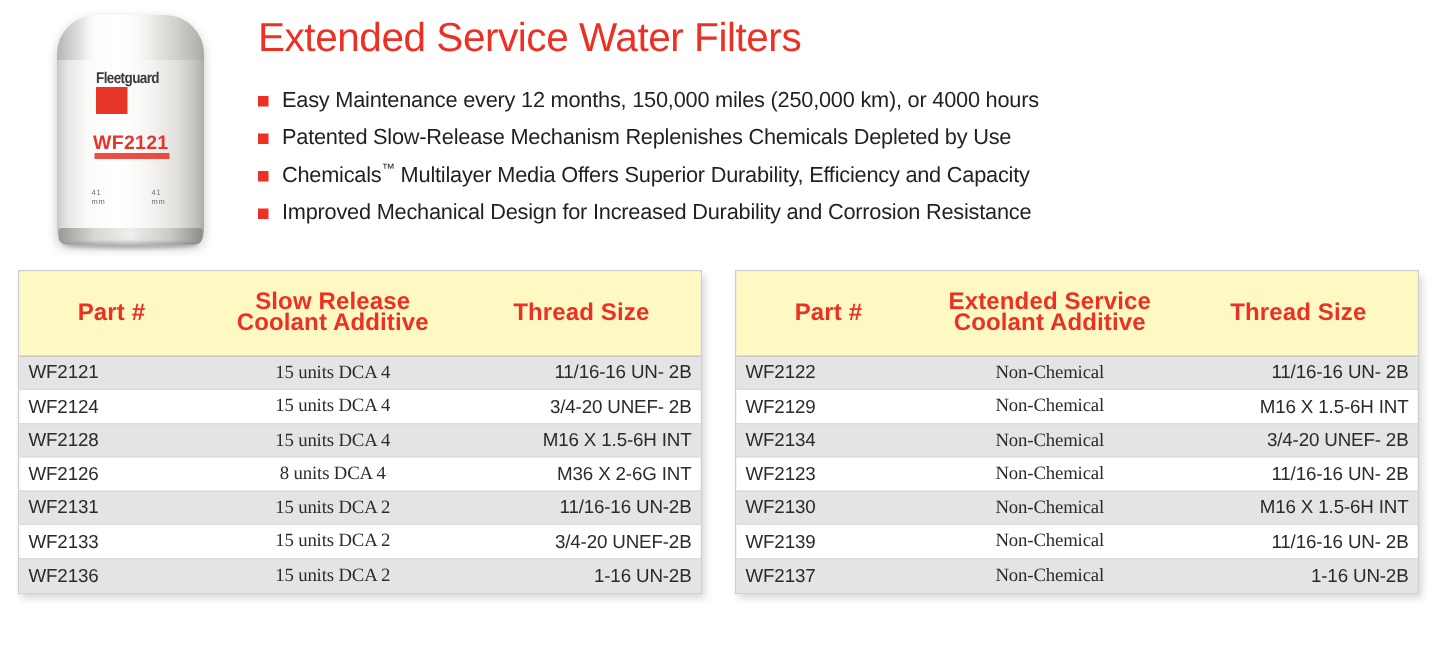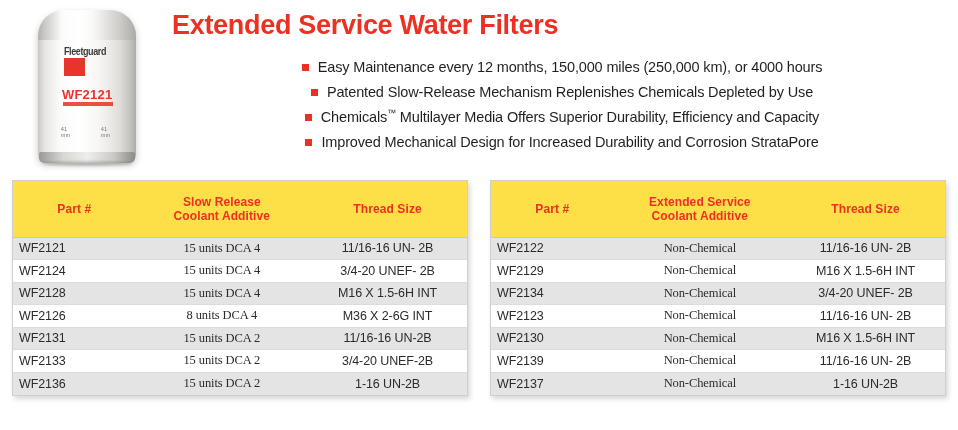--- a/index.html
+++ b/index.html
@@ -120,40 +120,39 @@
   }
   .nut-left { left: 39px; }
   .nut-right { left: 79px; }
 
   
   .headline {
     position: absolute;
     left: 172px;
     top: 10px;
     font-size: 27px;
-    font-weight: bold;
+    font-weight: normal;
     color: #EC3023;
     letter-spacing: -0.3px;
     white-space: nowrap;
   }
 
   
   .bullets {
     position: absolute;
     left: 172px;
     top: 58px;
     width: 780px;
     list-style: none;
   }
   .bullet-row {
     position: relative;
     display: flex;
     align-items: flex-start;
     height: 25px;
-    justify-content: center;
   }
   .bullet-marker {
     flex: 0 0 auto;
     width: 7px;
     height: 7px;
     background: #EC3023;
     margin-top: 6px;
     margin-right: 9px;
   }
   .bullet-text {
@@ -180,23 +179,23 @@
   }
   .table-card.left  { left: 12px; }
   .table-card.right { left: 490px; }
 
   table.spec {
     width: 100%;
     border-collapse: collapse;
     table-layout: fixed;
   }
   table.spec thead th {
-    background: #fde047;
+    background: #fef9c3;
     color: #EC3023;
-    font-size: 12px;
+    font-size: 16px;
     font-weight: bold;
     line-height: 14px;
     height: 56px;
     vertical-align: middle;
     padding: 0 4px;
     border-bottom: 1px solid #c8c8c8;
     letter-spacing: 0.1px;
   }
   table.spec thead th.col-part   { width: 27%; }
   table.spec thead th.col-add    { width: 38%; }
@@ -209,21 +208,21 @@
     padding: 0 6px;
     border-bottom: 1px solid #dcdcdc;
     letter-spacing: -0.1px;
   }
   table.spec tbody tr:last-child td { border-bottom: none; }
   table.spec tbody tr:nth-child(odd) td  { background: #e4e4e4; }
   table.spec tbody tr:nth-child(even) td { background: #ffffff; }
 
   td.cell-part   { text-align: left;   padding-left: 14px; }
   td.cell-add    { text-align: center; font-family: Liberation Serif, serif; }
-  td.cell-thread { text-align: center; }
+  td.cell-thread { text-align: right; }
 </style>
 </head>
 <body>
 
 <div class="page">
 
   <div class="product-figure">
     <div class="filter-body"></div>
     <div class="filter-top-rim"></div>
     <div class="brand-wordmark">Fleetguard</div>
@@ -246,21 +245,21 @@
     <li class="bullet-row">
       <span class="bullet-marker"></span>
       <span class="bullet-text">Patented Slow-Release Mechanism Replenishes Chemicals Depleted by Use</span>
     </li>
     <li class="bullet-row">
       <span class="bullet-marker"></span>
       <span class="bullet-text"><span>Chemicals</span><span class="tm">™</span><span> Multilayer Media Offers Superior Durability, Efficiency and Capacity</span></span>
     </li>
     <li class="bullet-row">
       <span class="bullet-marker"></span>
-      <span class="bullet-text">Improved Mechanical Design for Increased Durability and Corrosion StrataPore</span>
+      <span class="bullet-text">Improved Mechanical Design for Increased Durability and Corrosion Resistance</span>
     </li>
   </ul>
 
   <div class="table-card left">
     <table class="spec">
       <thead>
         <tr>
           <th class="col-part">Part #</th>
           <th class="col-add">
             <div>Slow Release</div>

